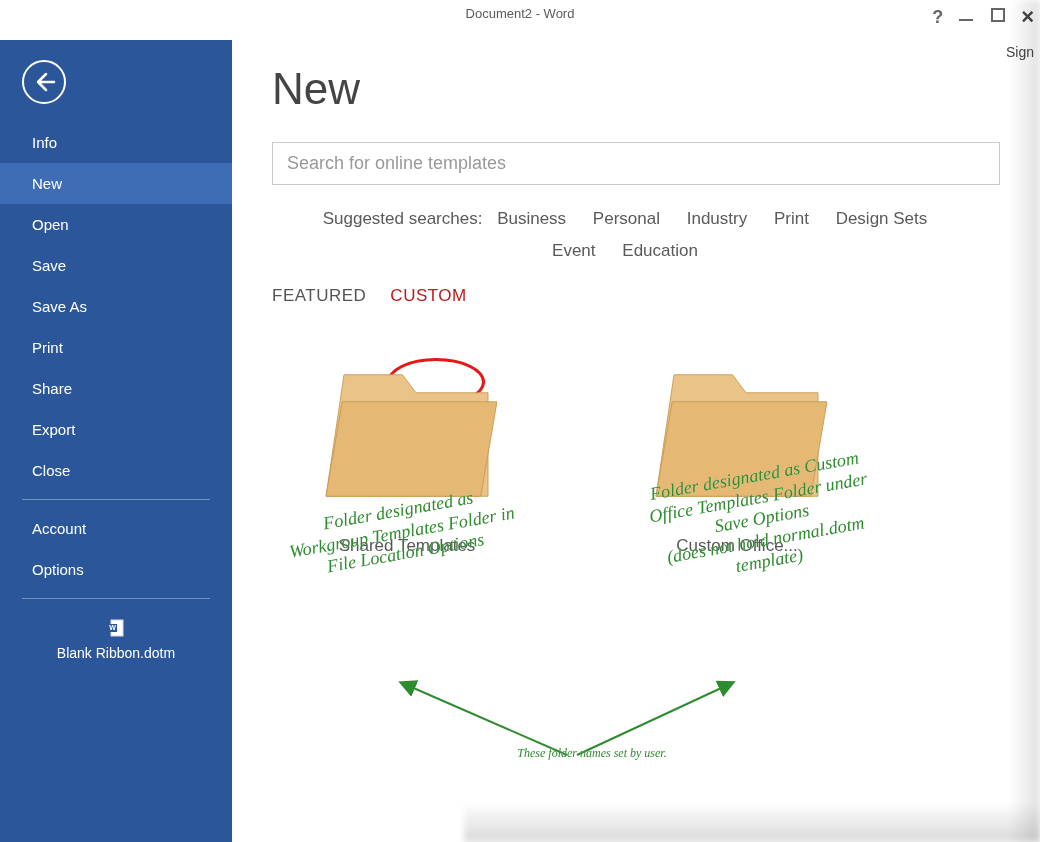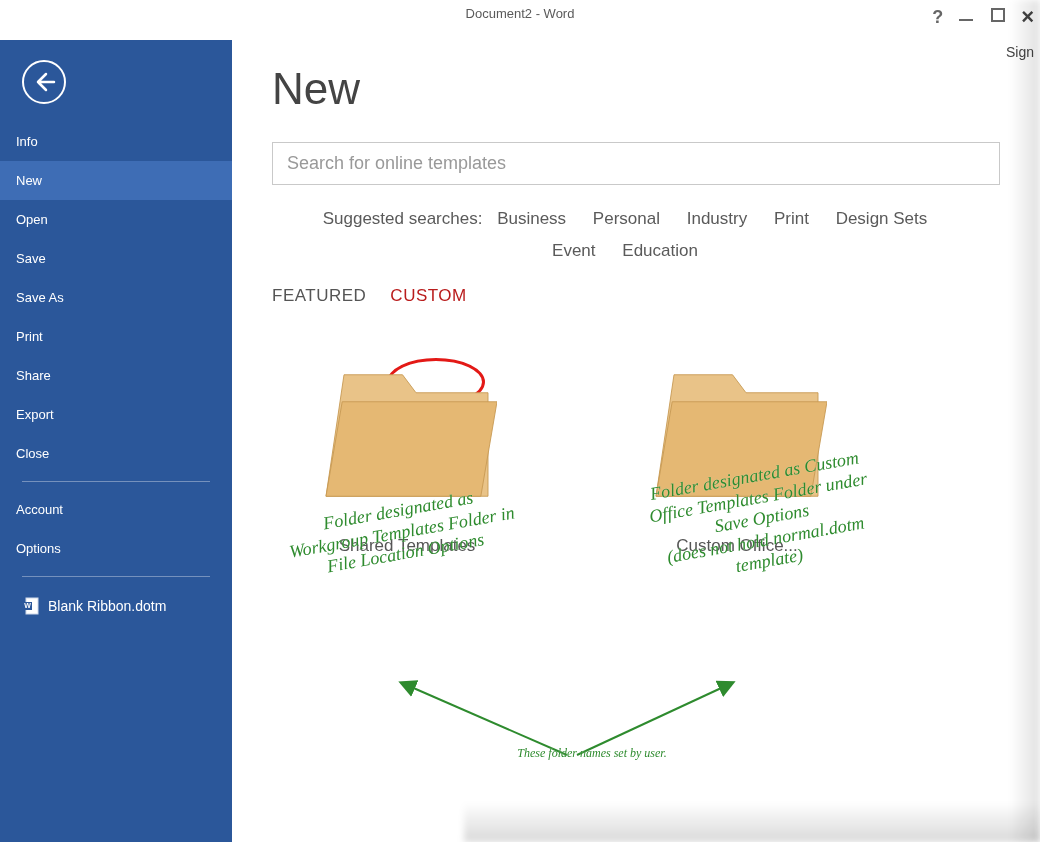--- a/index.html
+++ b/index.html
@@ -50,36 +50,37 @@
     width: 44px; height: 44px;
     border: 2px solid #fff;
     border-radius: 50%;
     margin: 6px 0 18px 22px;
     display: flex; align-items: center; justify-content: center;
     cursor: pointer;
   }
   .back-btn svg { width: 24px; height: 24px; }
   .nav { list-style: none; }
   .nav li {
-    padding: 12px 16px;
-    font-size: 13px;
+    padding: 12px 32px;
+    font-size: 15px;
     cursor: pointer;
   }
   .nav li.selected { background: #3e6db5; }
   .nav-divider {
     border-top: 1px solid rgba(255,255,255,0.35);
     margin: 8px 22px;
   }
   .recent-doc {
     display: flex;
     align-items: center;
     gap: 8px;
     padding: 12px 22px;
     font-size: 14px;
     cursor: pointer;
+    flex-direction: column;
   }
   .doc-icon {
     width: 18px; height: 18px;
     display: inline-flex; align-items: center; justify-content: center;
   }
 
   
   .main {
     flex: 1;
     padding: 24px 40px 0 40px;

